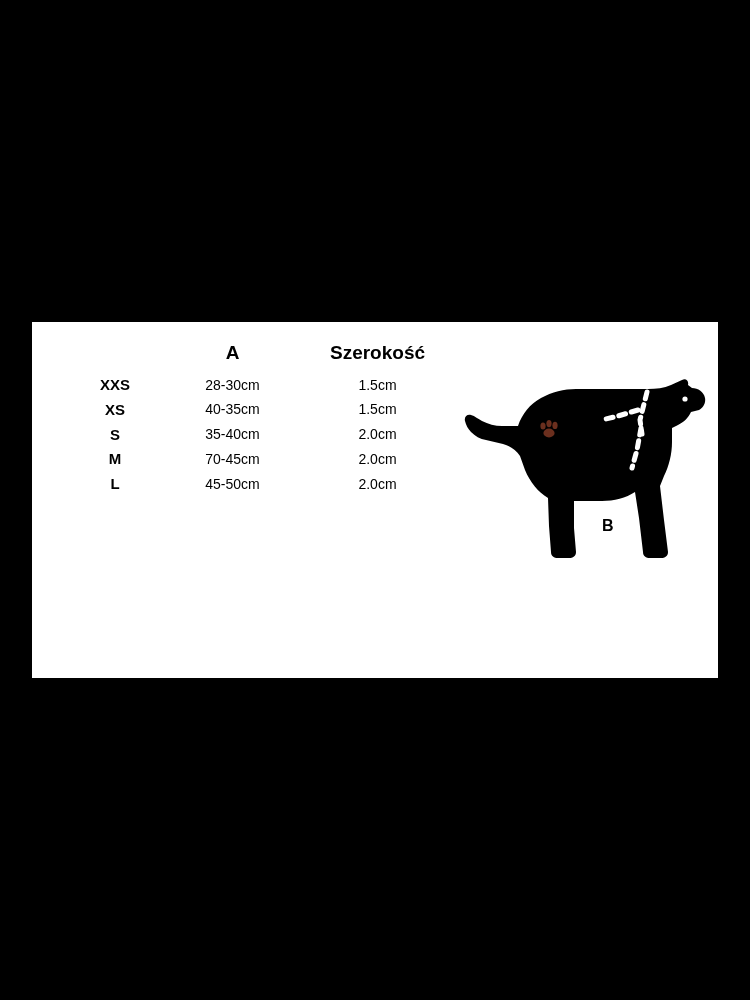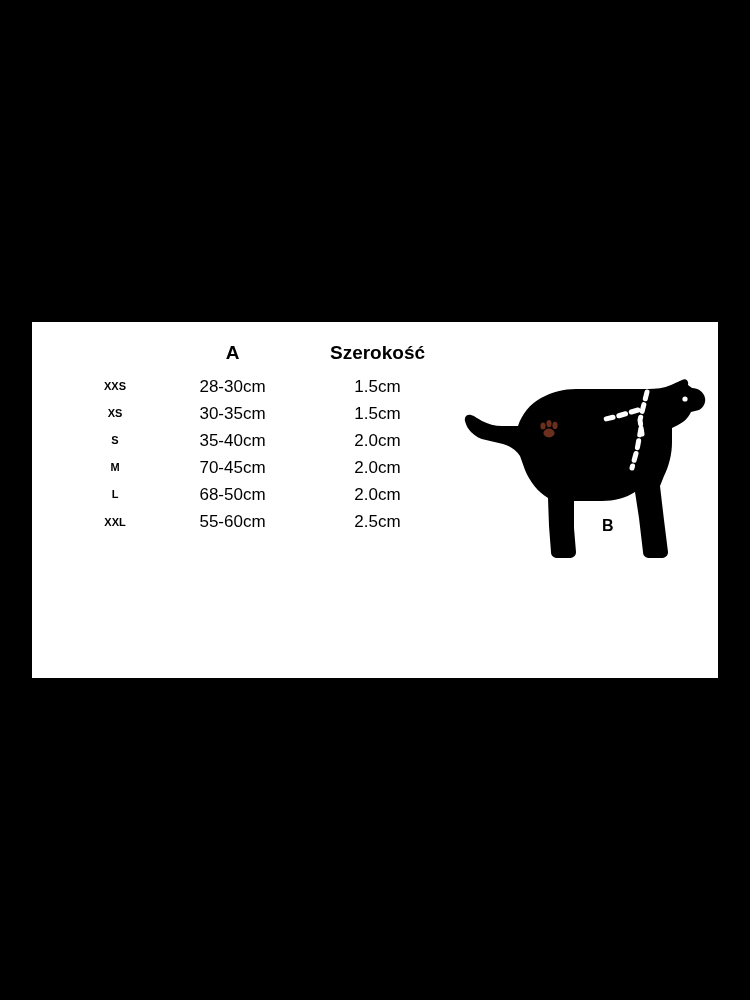--- a/index.html
+++ b/index.html
@@ -47,29 +47,29 @@
   table.size-table th.col-size {
     width: 110px;
   }
   table.size-table th.col-a {
     width: 125px;
   }
   table.size-table th.col-width {
     width: 165px;
   }
   table.size-table td {
-    font-size: 17px;
+    font-size: 14px;
     color: #000000;
     padding: 4px 0;
     text-align: center;
     line-height: 1.12;
   }
   table.size-table td.size-cell {
     font-weight: bold;
-    font-size: 11px;
+    font-size: 15px;
   }
   .dog-area {
     position: absolute;
     left: 410px;
     top: 28px;
     width: 265px;
     height: 230px;
   }
   .dog-svg {
     display: block;
@@ -100,42 +100,37 @@
           </tr>
         </thead>
         <tbody>
           <tr>
             <td class="size-cell">XXS</td>
             <td>28-30cm</td>
             <td>1.5cm</td>
           </tr>
           <tr>
             <td class="size-cell">XS</td>
-            <td>30-35cm</td>
+            <td>40-35cm</td>
             <td>1.5cm</td>
           </tr>
           <tr>
             <td class="size-cell">S</td>
             <td>35-40cm</td>
             <td>2.0cm</td>
           </tr>
           <tr>
             <td class="size-cell">M</td>
             <td>70-45cm</td>
             <td>2.0cm</td>
           </tr>
           <tr>
             <td class="size-cell">L</td>
-            <td>68-50cm</td>
+            <td>45-50cm</td>
             <td>2.0cm</td>
-          </tr>
-          <tr>
-            <td class="size-cell">XXL</td>
-            <td>55-60cm</td>
-            <td>2.5cm</td>
           </tr>
         </tbody>
       </table>
     </div>
 
     <div class="dog-area">
       <svg class="dog-svg" width="265" height="230" viewBox="0 0 265 230">
 
         <path fill="#000000" d="
           M250,38

